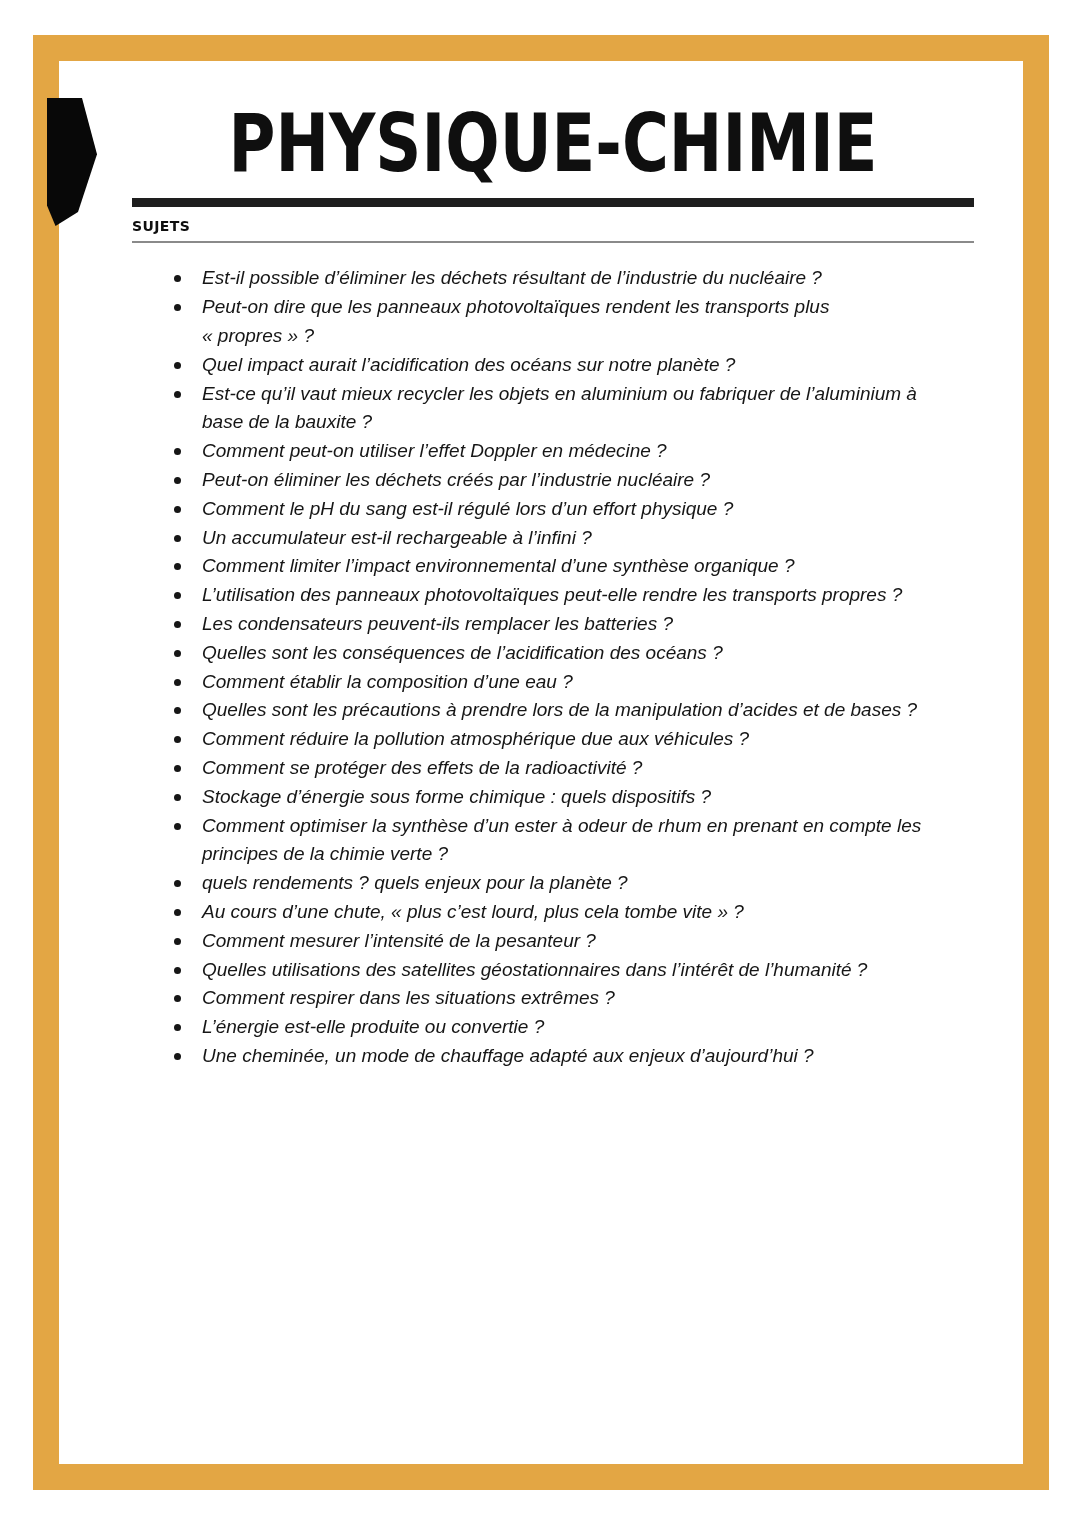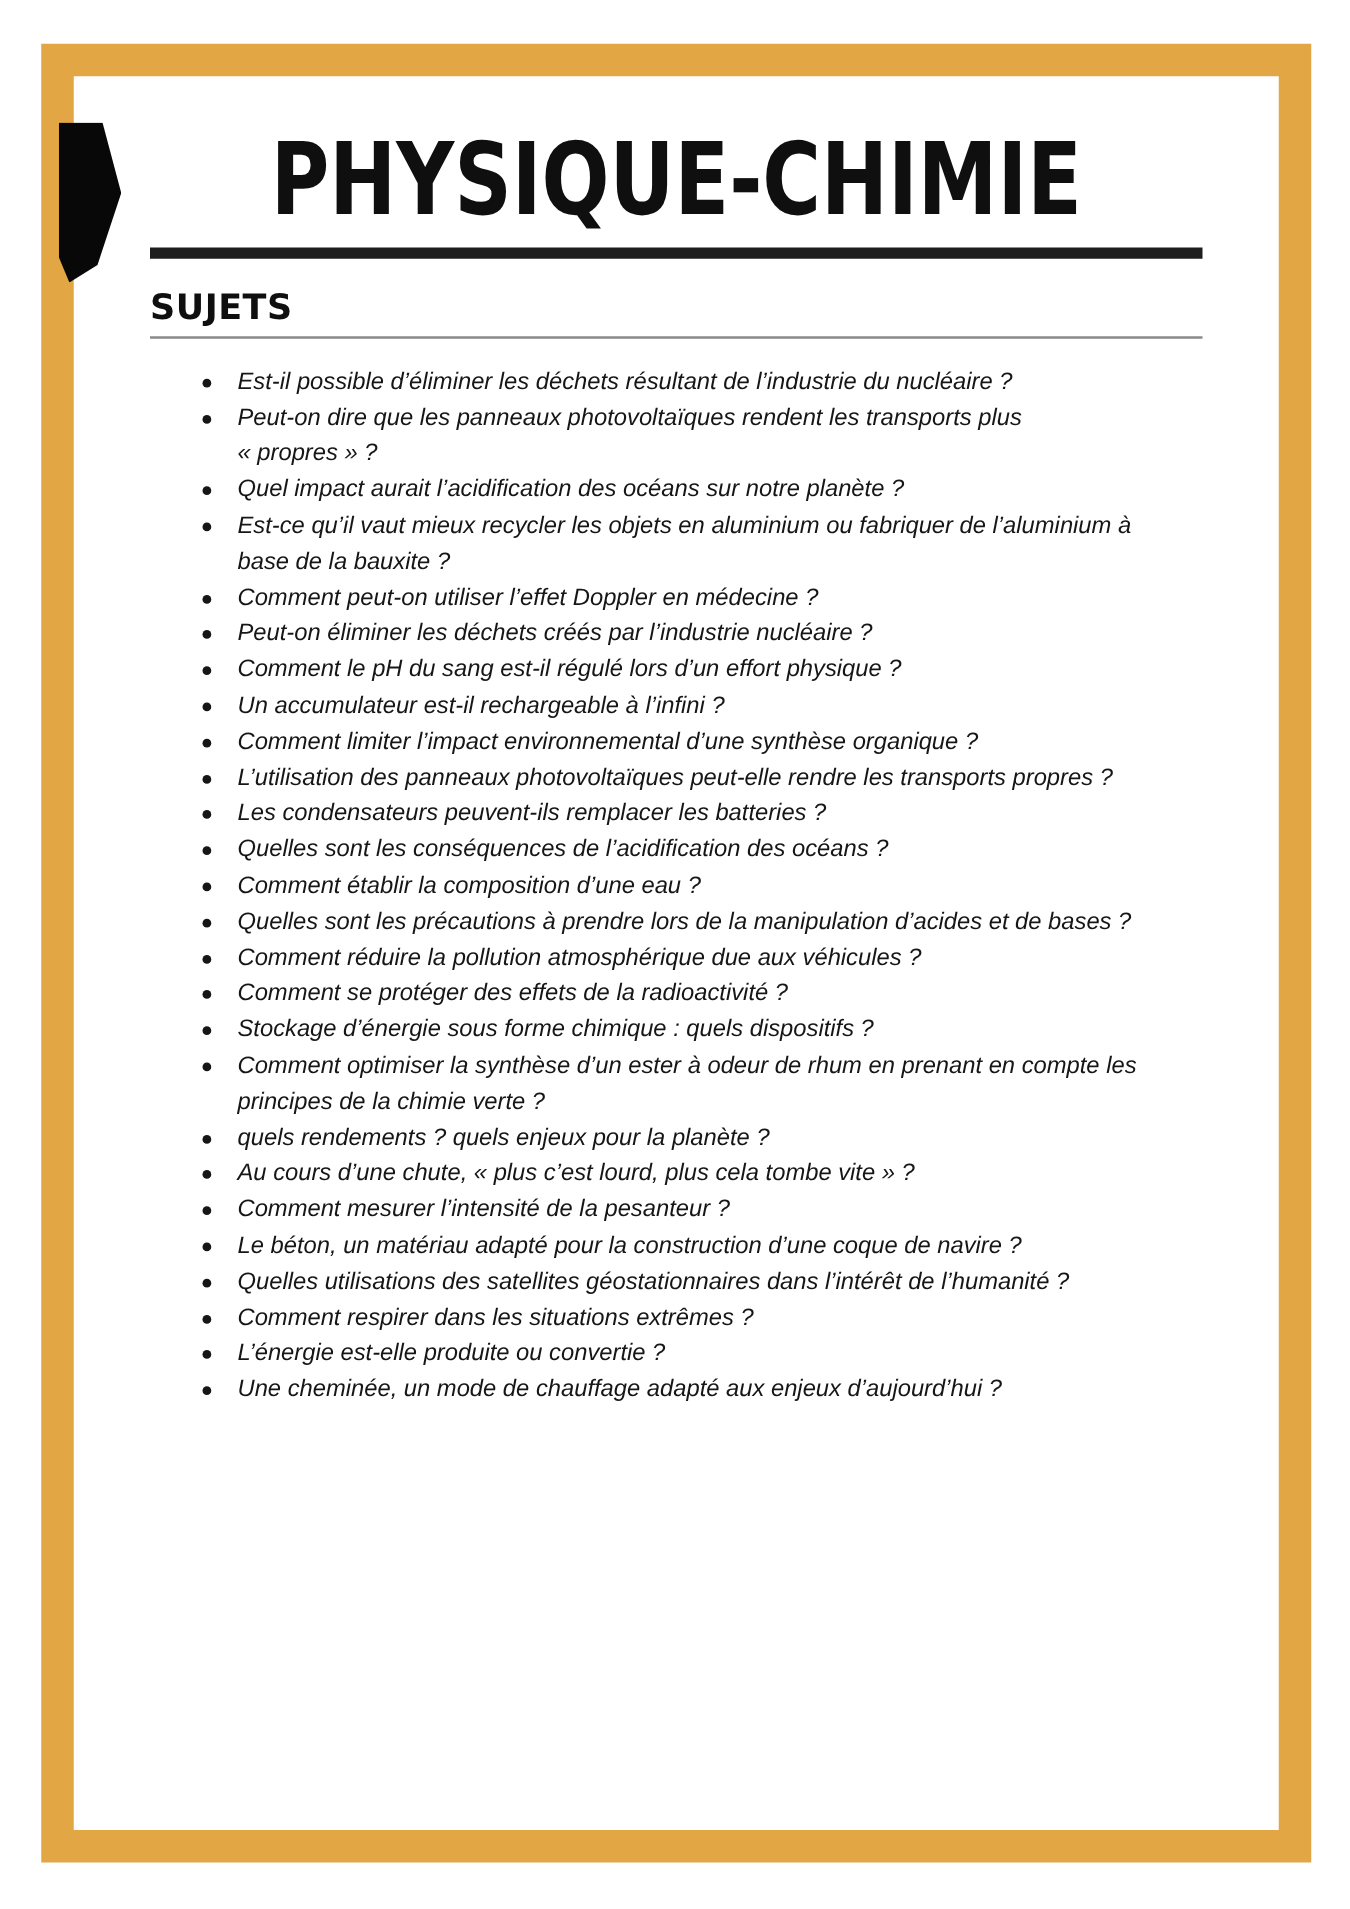--- a/index.html
+++ b/index.html
@@ -19,39 +19,39 @@
   .frame{
     position:absolute;left:33px;top:35px;width:1016px;height:1455px;
     border:26px solid var(--accent);
   }
   .bookmark{
     position:absolute;left:47px;top:98px;width:50px;height:128px;
     background:var(--bookmark);
     clip-path:polygon(0% 0%,70% 0%,100% 44%,62% 89%,17% 100%,0% 84%);
   }
   .content{
-    position:absolute;left:120px;top:104px;width:842px;
+    position:absolute;left:132px;top:104px;width:842px;
   }
   .page-title{
     margin:0;padding:0;
     font-family:"DejaVu Sans",sans-serif;
     font-weight:bold;
     font-size:80px;line-height:1.0;
     text-align:center;white-space:nowrap;
     transform:scaleX(0.80);transform-origin:50% 50%;
     color:#0f0f0f;
     letter-spacing:0px;
   }
   .title-rule{
     margin-top:14px;height:9px;width:842px;background:var(--rule);
   }
   .section-heading{
-    margin:24px 0 0 0;padding:0;
+    margin:12px 0 0 0;padding:0;
     font-family:"DejaVu Sans",sans-serif;
-    font-weight:bold;font-size:28px;line-height:1.1;
+    font-weight:bold;font-size:14px;line-height:1.1;
     letter-spacing:0.4px;color:#0f0f0f;
   }
   .thin-rule{
     margin-top:7px;height:2px;width:842px;background:var(--thin-rule);
   }
   .subject-list{
     margin:21px 0 0 0;padding:0;list-style:none;width:812px;
   }
   .subject-list li{
     position:relative;
@@ -93,19 +93,18 @@
       <li>Quelles sont les conséquences de l’acidification des océans&nbsp;?</li>
       <li>Comment établir la composition d’une eau&nbsp;?</li>
       <li>Quelles sont les précautions à prendre lors de la manipulation d’acides et de bases&nbsp;?</li>
       <li>Comment réduire la pollution atmosphérique due aux véhicules&nbsp;?</li>
       <li>Comment se protéger des effets de la radioactivité&nbsp;?</li>
       <li>Stockage d’énergie sous forme chimique&nbsp;: quels dispositifs&nbsp;?</li>
       <li>Comment optimiser la synthèse d’un ester à odeur de rhum en prenant en compte les principes de la chimie verte&nbsp;?</li>
       <li>quels rendements&nbsp;? quels enjeux pour la planète&nbsp;?</li>
       <li>Au cours d’une chute, «&nbsp;plus c’est lourd, plus cela tombe vite&nbsp;»&nbsp;?</li>
       <li>Comment mesurer l’intensité de la pesanteur&nbsp;?</li>
-      <li>Le béton, un matériau adapté pour la construction d’une coque de navire&nbsp;?</li>
       <li>Quelles utilisations des satellites géostationnaires dans l’intérêt de l’humanité&nbsp;?</li>
       <li>Comment respirer dans les situations extrêmes&nbsp;?</li>
       <li>L’énergie est-elle produite ou convertie&nbsp;?</li>
       <li>Une cheminée, un mode de chauffage adapté aux enjeux d’aujourd’hui&nbsp;?</li>
     </ul>
 </div>
 
 </body></html>

